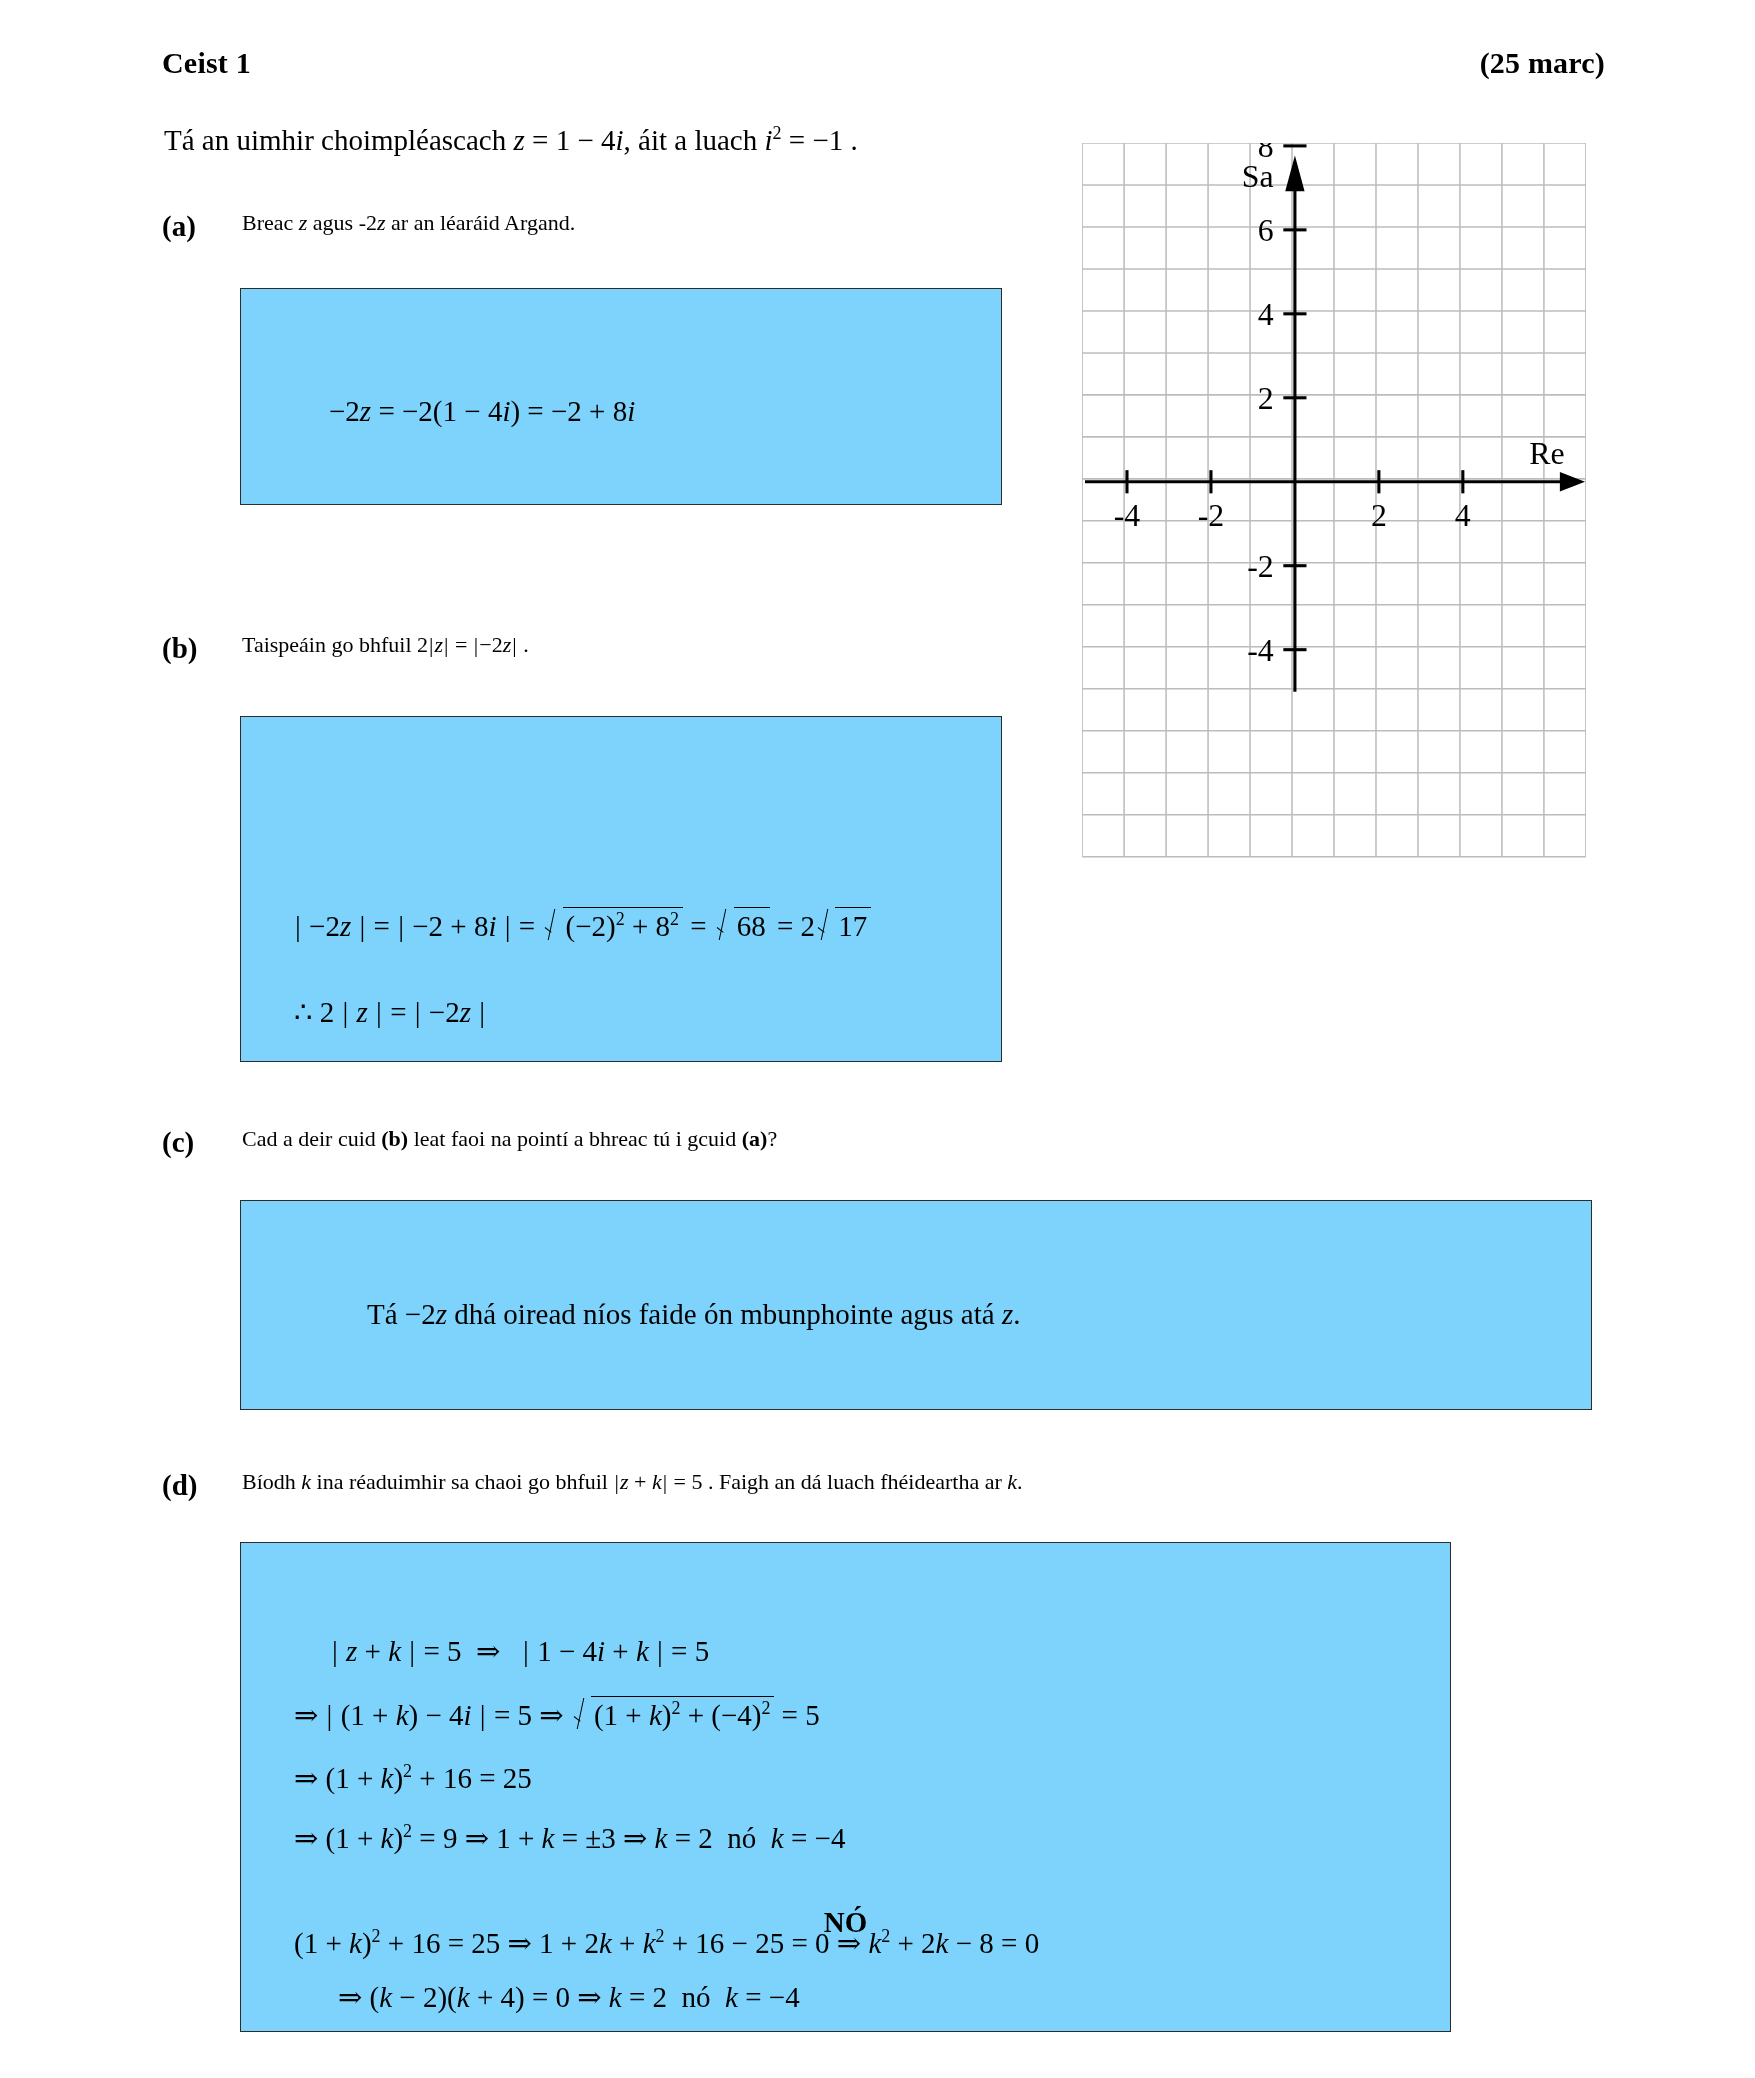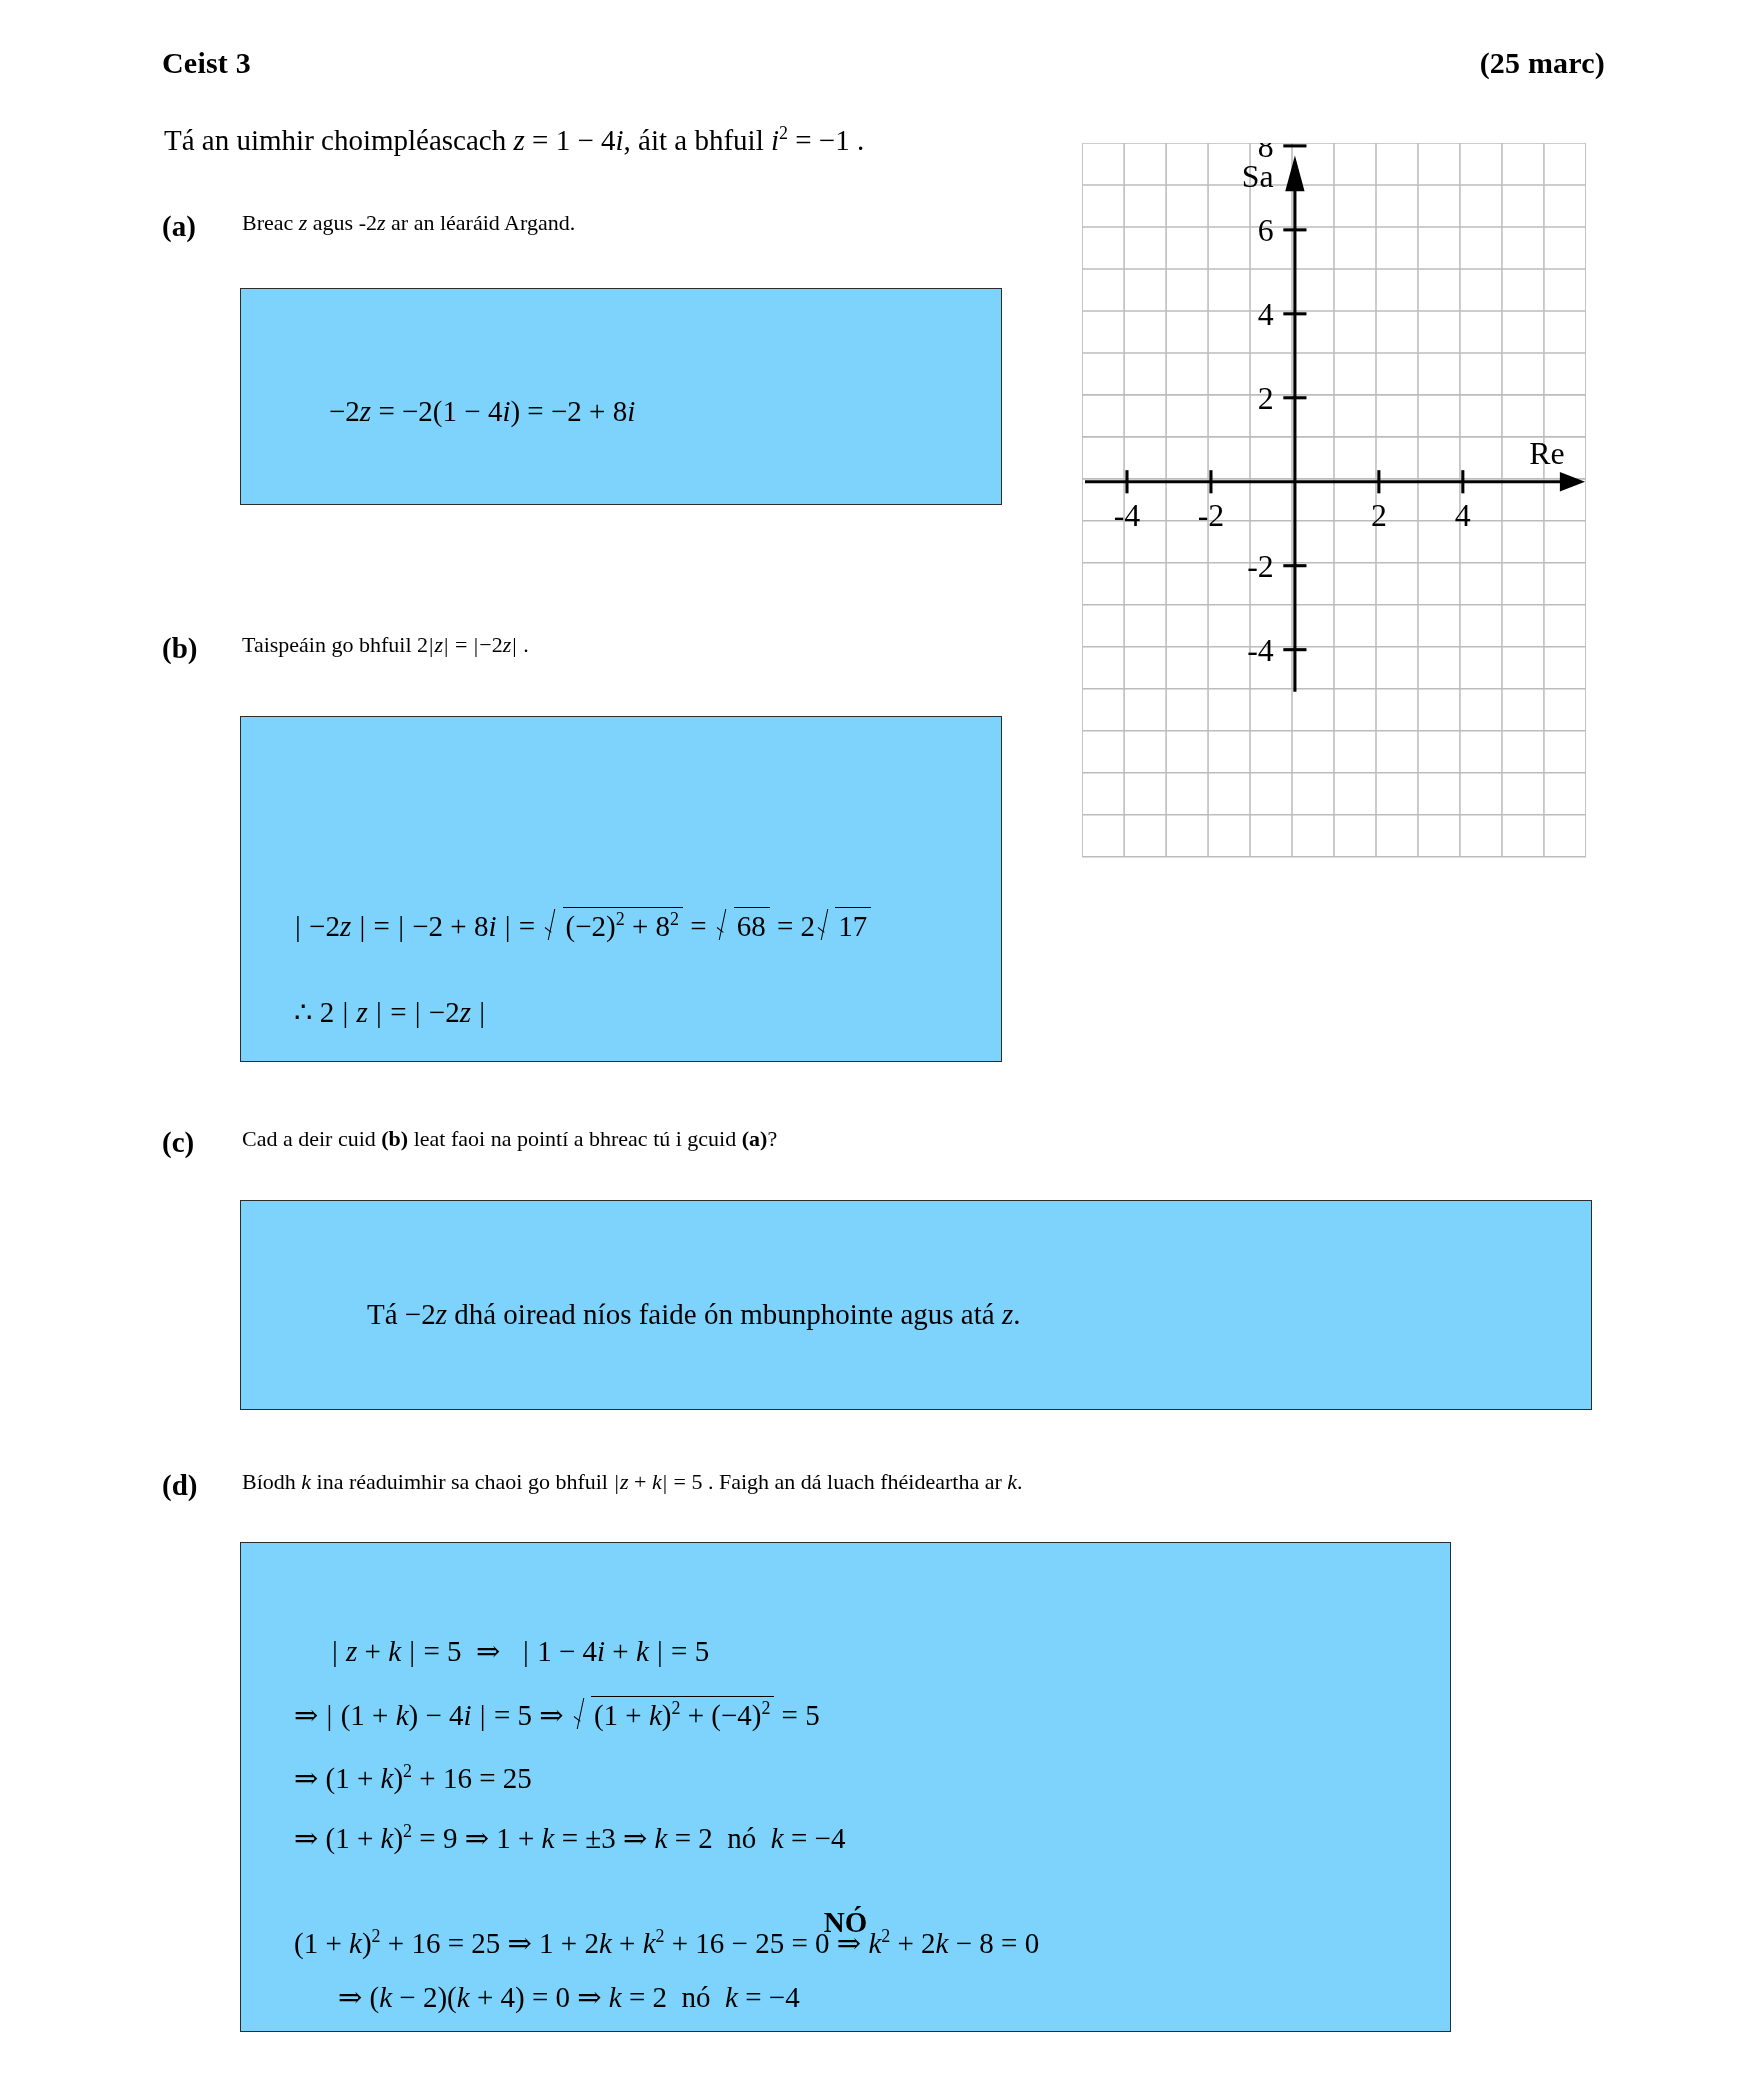--- a/index.html
+++ b/index.html
@@ -129,27 +129,27 @@
     width: 504px;
     height: 719px;
   }
   #argand-diagram svg { display: block; }
 </style>
 </head>
 <body>
 
 <div class="page">
 
-  <div class="hdr hdr-left">Ceist 3</div>
+  <div class="hdr hdr-left">Ceist 1</div>
   <div class="hdr hdr-right">(25 marc)</div>
 
   <div class="intro">
     <span>Tá an uimhir choimpléascach</span>
     <span class="mi">z</span>
-    <span>= 1 − 4</span><span class="mi">i</span><span>, áit a bhfuil</span>
+    <span>= 1 − 4</span><span class="mi">i</span><span>, áit a luach</span>
     <span class="mi">i</span><sup>2</sup>
     <span>= −1 .</span>
   </div>
 
   <div class="part-label" style="left:162px; top:210px;">(a)</div>
   <div class="part-text" style="left:242px; top:210px;">
     <span>Breac</span>
     <span class="mi">z</span>
     <span>agus -2</span><span class="mi">z</span>
     <span>ar an léaráid Argand.</span>

